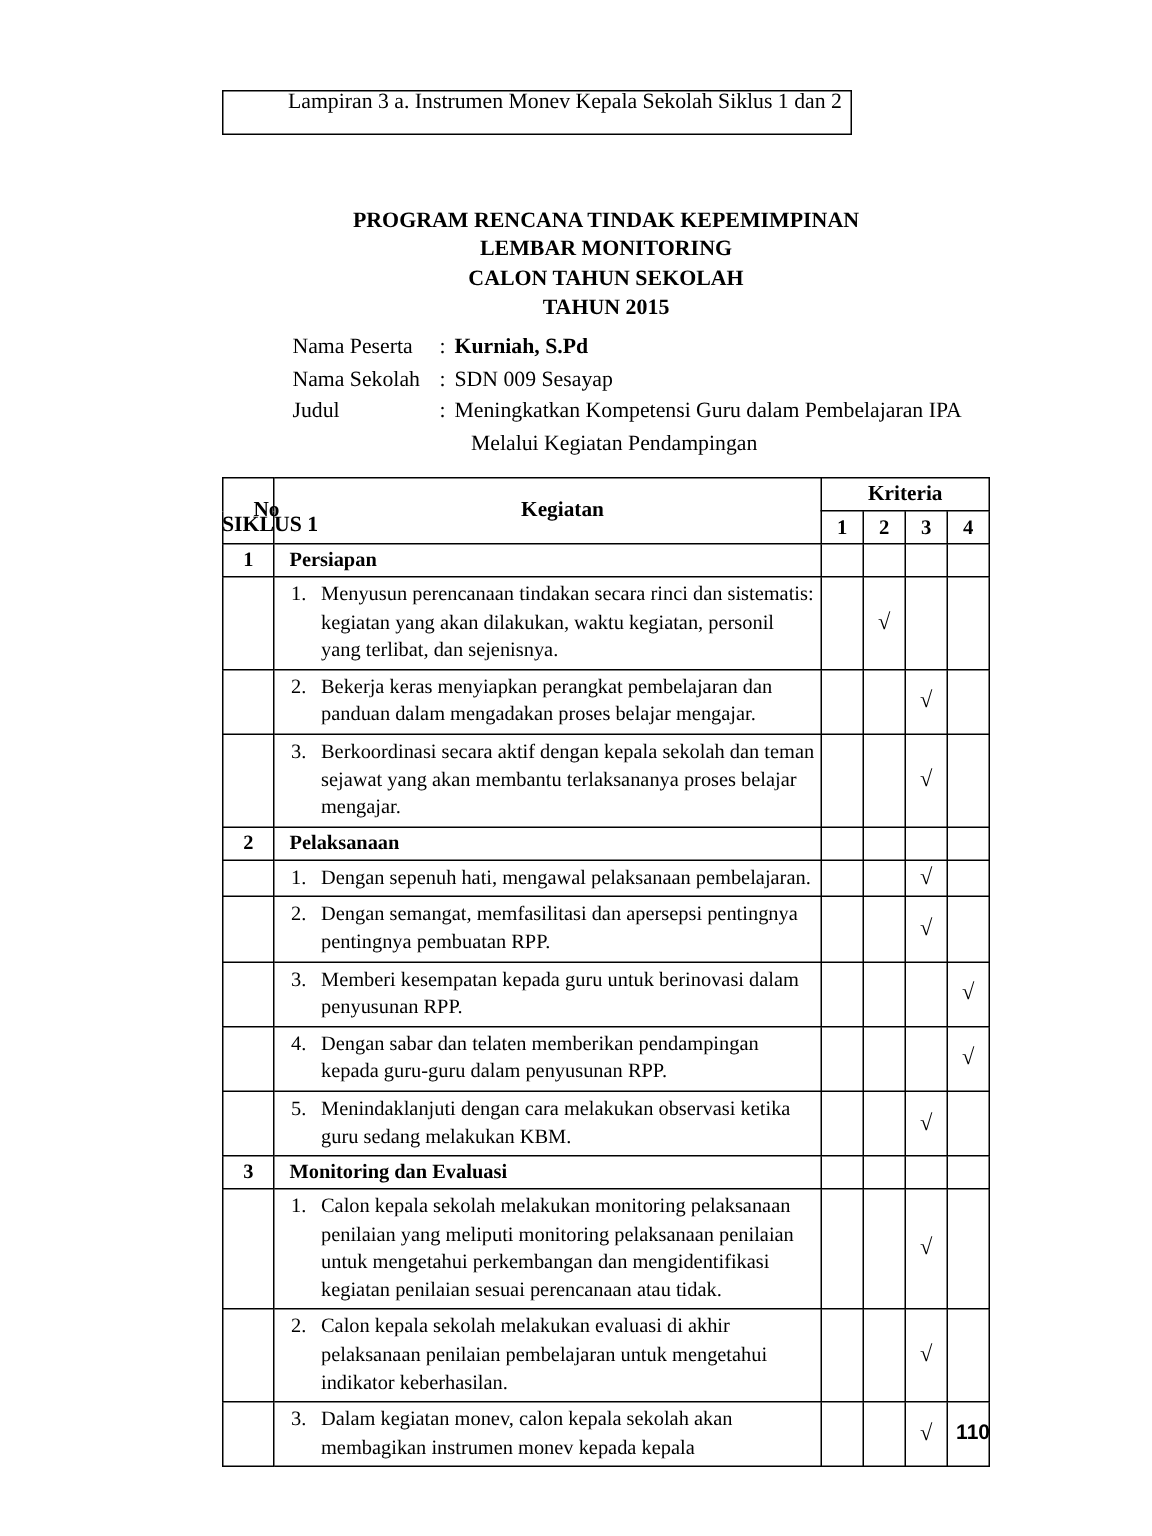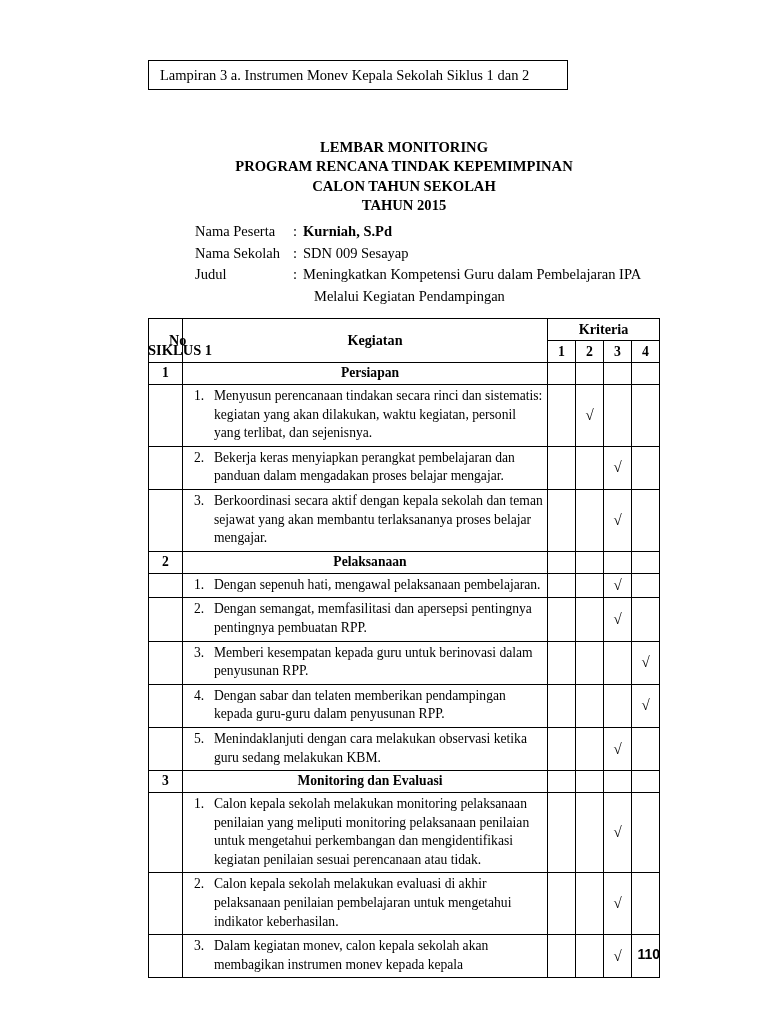--- a/index.html
+++ b/index.html
@@ -25,21 +25,22 @@
   
   .lampiran-box {
     position: absolute;
     left: 148px;
     top: 60px;
     width: 420px;
     height: 30px;
     border: 1px solid #000;
     box-sizing: border-box;
     display: flex;
-    align-items: center;
+    align-items: flex-start;
+    padding-left: 32px;
   }
   .lampiran-text {
     font-size: 14.5px;
     padding-left: 11px;
     line-height: 1;
     white-space: nowrap;
   }
 
   
   .title-block {
@@ -135,21 +136,20 @@
   td.cell-no {
     text-align: center;
     font-weight: bold;
     padding: 2px 0 3px 0;
     font-size: 13.6px;
   }
   td.cell-section {
     font-weight: bold;
     padding: 2px 0 3px 10px;
     font-size: 13.6px;
-    text-align: center;
   }
   td.cell-item {
     padding: 2px 4px 3px 0;
     font-size: 13.6px;
     line-height: 18.6px;
   }
   .item-wrap {
     display: flex;
     padding-left: 11px;
   }
@@ -186,22 +186,22 @@
 </head>
 <body>
 
 <div class="page">
 
   <div class="lampiran-box">
     <span class="lampiran-text">Lampiran 3 a. Instrumen Monev Kepala Sekolah Siklus 1 dan 2</span>
   </div>
 
   <div class="title-block">
+    <div class="title-line">PROGRAM RENCANA TINDAK KEPEMIMPINAN</div>
     <div class="title-line">LEMBAR MONITORING</div>
-    <div class="title-line">PROGRAM RENCANA TINDAK KEPEMIMPINAN</div>
     <div class="title-line">CALON TAHUN SEKOLAH</div>
     <div class="title-line">TAHUN 2015</div>
   </div>
 
   <div class="meta-block">
     <div class="meta-row">
       <span class="meta-label">Nama Peserta</span>
       <span class="meta-sep">:</span>
       <span class="meta-value bold">Kurniah, S.Pd</span>
     </div>

